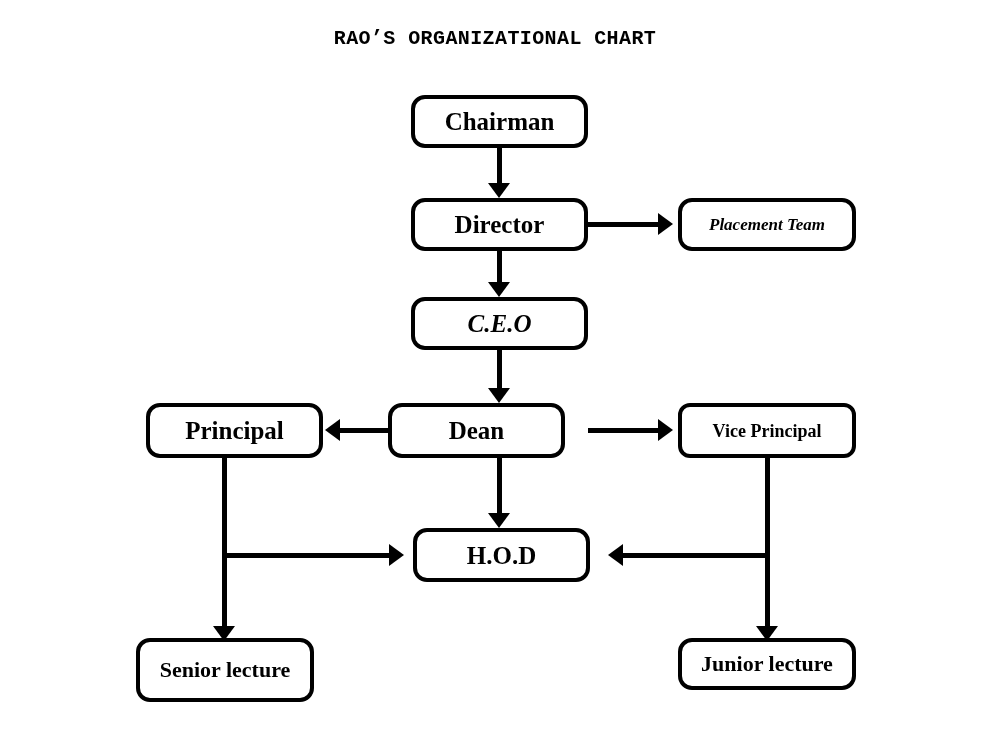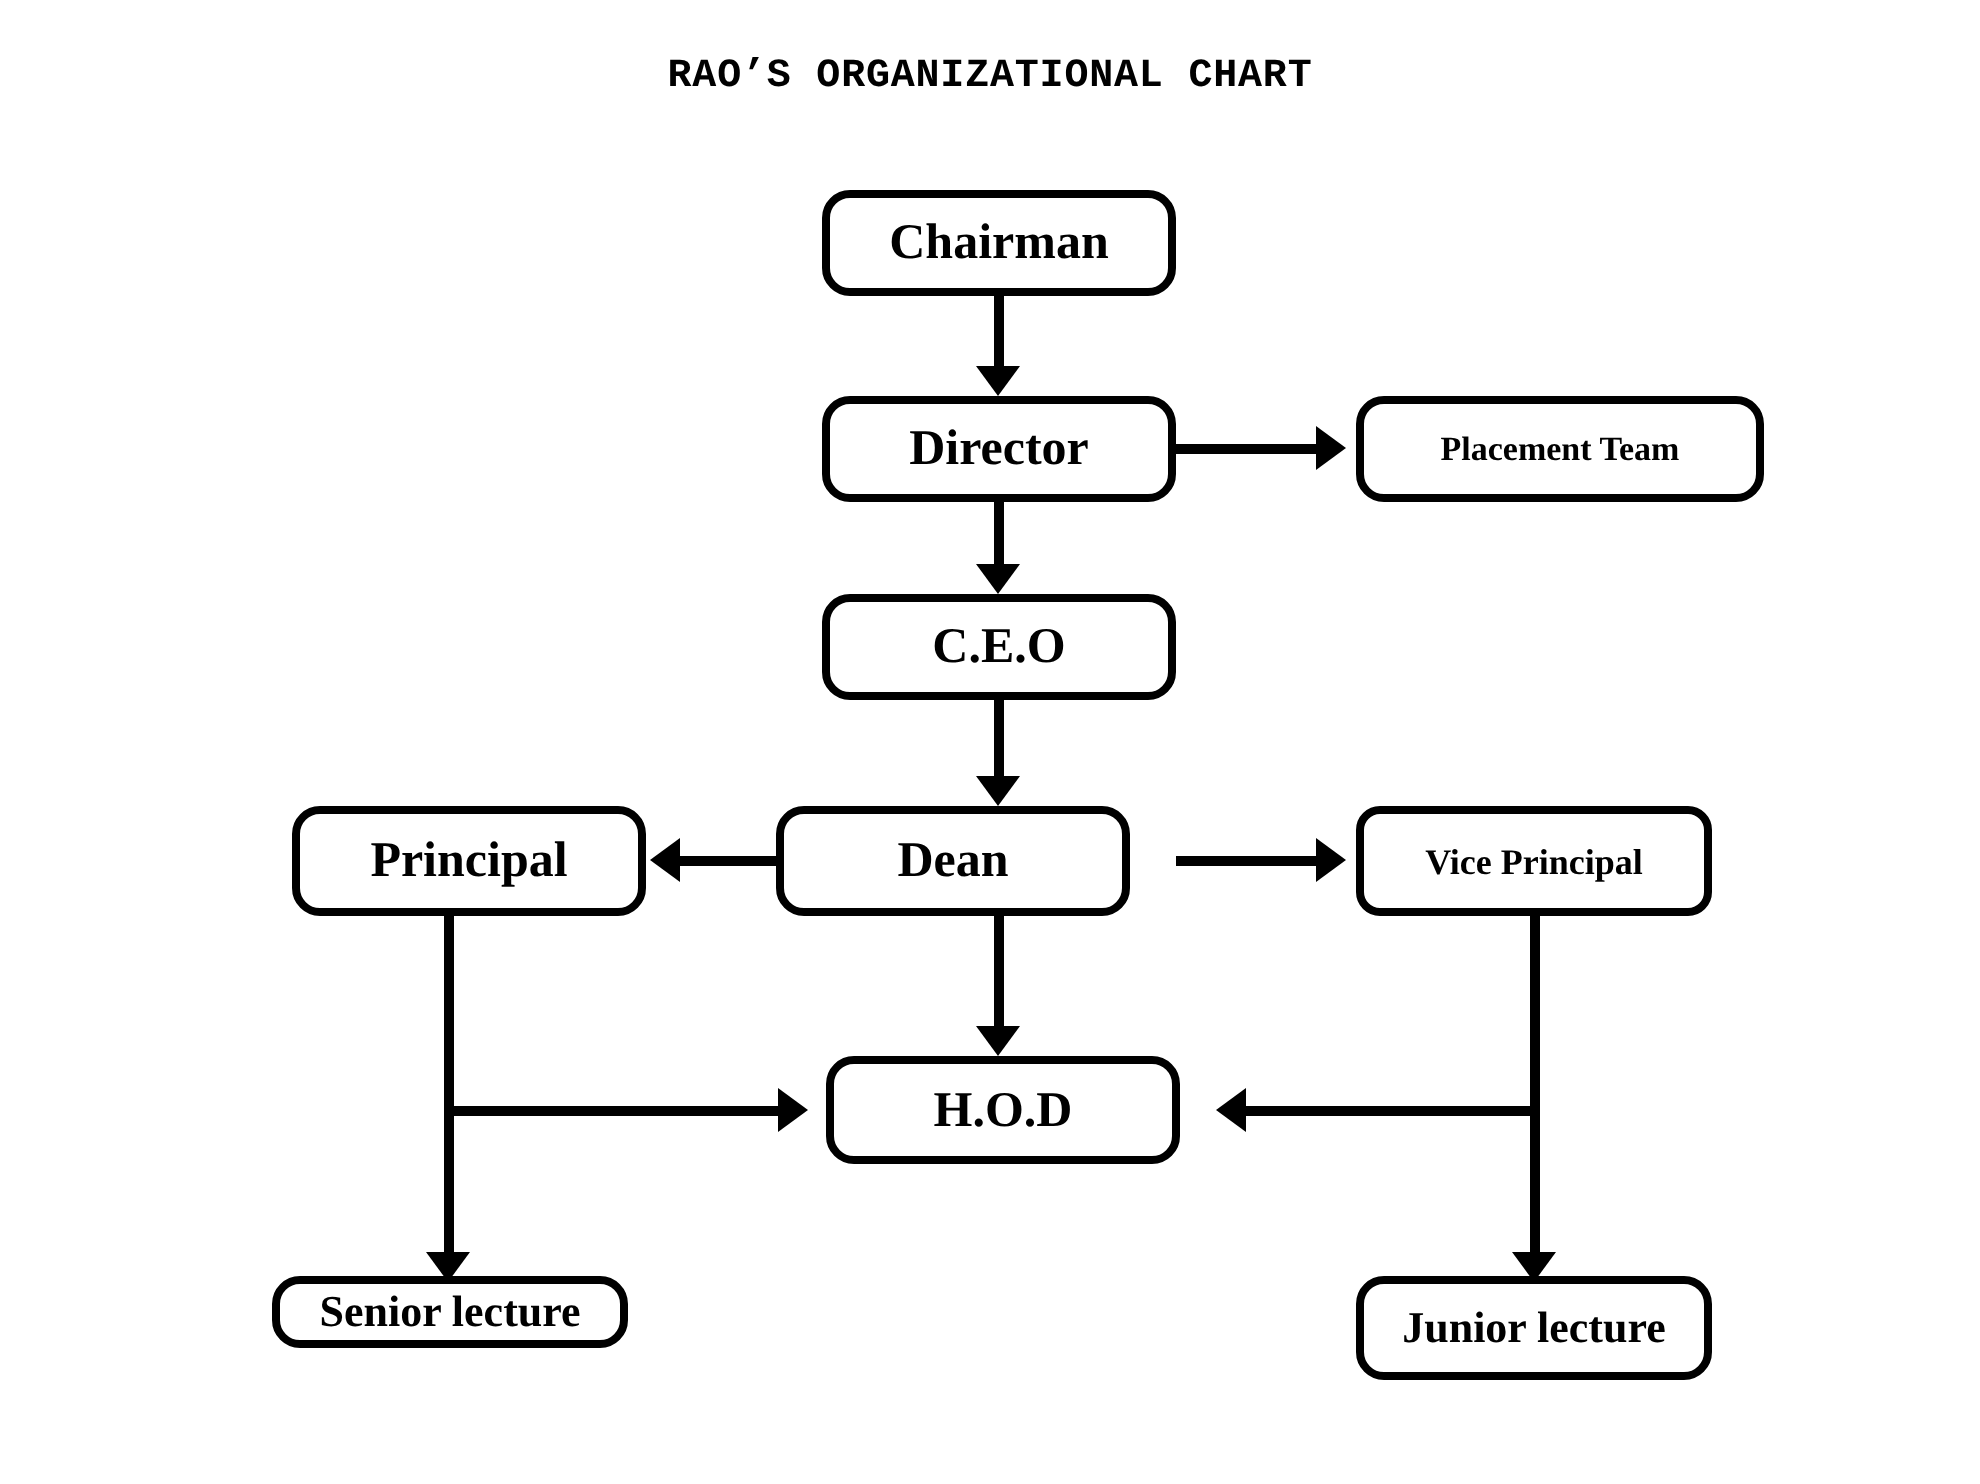--- a/index.html
+++ b/index.html
@@ -138,45 +138,45 @@
   <div class="arrow-down" style="left:756px; top:626px;"></div>
 
   <div class="node size-lg" style="left:411px; top:95px; width:177px; height:53px;">
     <span class="node-label">Chairman</span>
   </div>
 
   <div class="node size-lg" style="left:411px; top:198px; width:177px; height:53px;">
     <span class="node-label">Director</span>
   </div>
 
-  <div class="node size-sm" style="left:678px; top:198px; width:204px; height:53px;">
+  <div class="node size-sm" style="left:678px; top:198px; width:178px; height:53px;font-style:italic;">
     <span class="node-label">Placement Team</span>
   </div>
 
-  <div class="node size-lg" style="left:411px; top:297px; width:177px; height:53px;">
+  <div class="node size-lg" style="left:411px; top:297px; width:177px; height:53px;font-style:italic;">
     <span class="node-label">C.E.O</span>
   </div>
 
   <div class="node size-lg" style="left:146px; top:403px; width:177px; height:55px;">
     <span class="node-label">Principal</span>
   </div>
 
   <div class="node size-lg" style="left:388px; top:403px; width:177px; height:55px;">
     <span class="node-label">Dean</span>
   </div>
 
   <div class="node size-md" style="left:678px; top:403px; width:178px; height:55px;border-radius:12px;">
     <span class="node-label">Vice Principal</span>
   </div>
 
   <div class="node size-lg" style="left:413px; top:528px; width:177px; height:54px;">
     <span class="node-label">H.O.D</span>
   </div>
 
-  <div class="node size-leaf" style="left:136px; top:638px; width:178px; height:36px;">
+  <div class="node size-leaf" style="left:136px; top:638px; width:178px; height:64px;">
     <span class="node-label">Senior lecture</span>
   </div>
 
   <div class="node size-leaf" style="left:678px; top:638px; width:178px; height:52px;">
     <span class="node-label">Junior lecture</span>
   </div>
 
 </div>
 
 </body></html>

